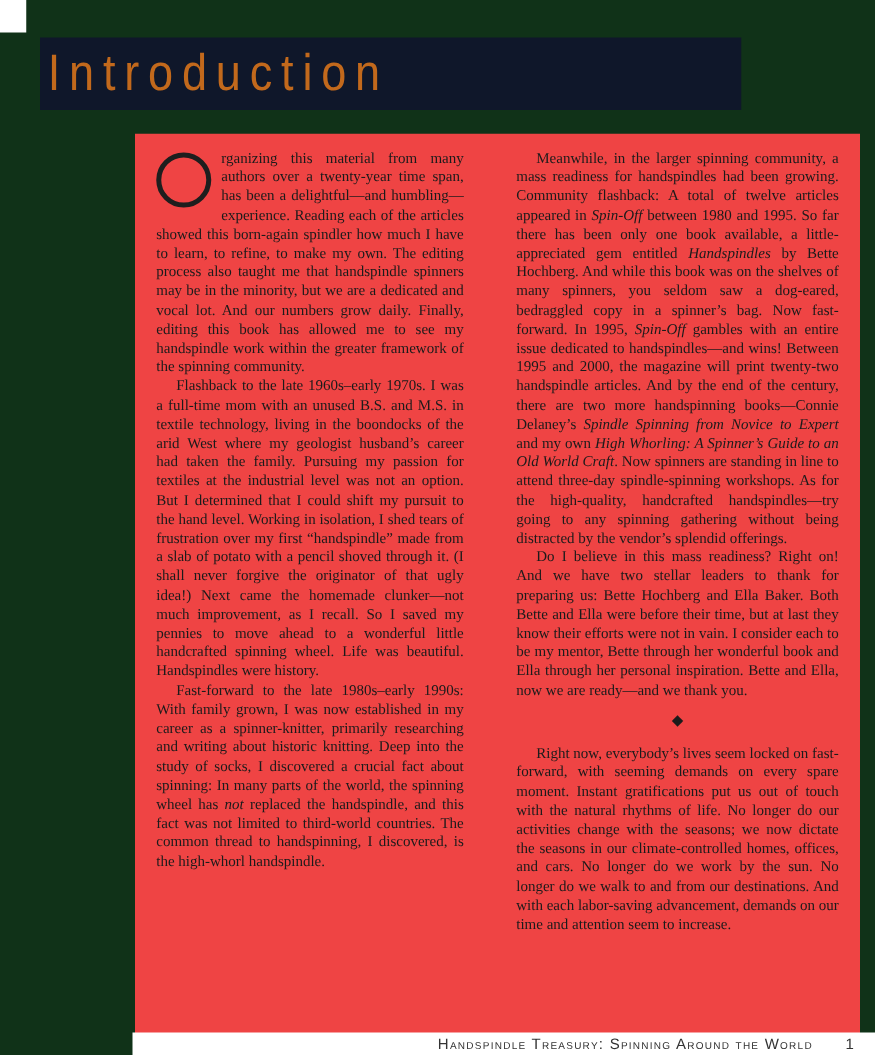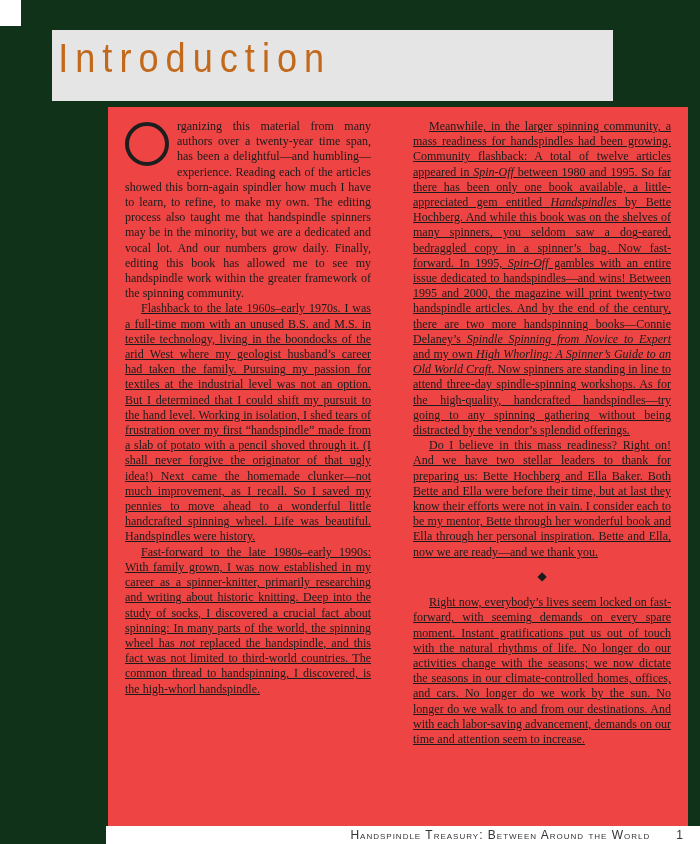--- a/index.html
+++ b/index.html
@@ -2,40 +2,40 @@
 <html style="--c-page_background: #103218; --c-title_orange: #c2691c; --c-body_text: #1b1b1b;"><head>
 <meta charset="utf-8">
 <style>
   html,body { margin:0; padding:0; background:#000; }
   .canvas {
     position:relative; width:700px; height:844px; overflow:hidden;
     background: var(--c-page_background, #103218);
     font-family:"Liberation Serif", serif;
   }
   .corner-patch { position:absolute; left:0; top:0; width:21px; height:26px; background:#fff; }
-  .banner { position:absolute; left:52px; top:30px; width:561px; height:71px; background:#e5e5e5; }
+  .banner { position:absolute; left:32px; top:30px; width:561px; height:58px; background:#0f172a; }
   .chapter-title {
     margin:0; padding:5px 0 0 7px;
     font-family:"Liberation Sans", sans-serif; font-weight:400;
     font-size:41px; letter-spacing:8px; white-space:nowrap;
     color: var(--c-title_orange, #c2691c);
     transform:scaleX(0.88); transform-origin:left top;
   }
   .page {
     position:absolute; left:108px; top:107px; width:580px; height:832px;
     background:#ef4444; color:#1b1b1b;
   }
   .col {
     position:absolute; top:12px; font-size:12px; line-height:15.2px;
     text-align:justify; hyphens:none;
   }
   .col-left  { left:17px;  width:246px; }
   .col-right { left:305px; width:258px; }
   p.para { margin:0; padding:0; }
-  p.indent { text-indent:16px;text-decoration:underline; }
+  p.indent { text-indent:16px; }
   .dropring {
     float:left; width:44px; height:44px; box-sizing:border-box;
     border:4px solid #1e1e1e; border-radius:50%;
     margin:3px 8px 1px 0;
   }
   .dropletter { font-size:0; color:transparent; }
   .ornament { text-align:center; font-size:12px; margin:9px 0 11px 0; color:#1b1b1b; }
   i { font-style:italic; }
   .footer {
     position:absolute; left:106px; top:826px; width:594px; height:18px;
@@ -71,17 +71,17 @@
     <div class="col col-right">
       <p class="para indent"><span><span>Meanwhile, in the larger spinning community, a mass readiness for handspindles had been growing. Community flashback: A total of twelve articles appeared in </span><i>Spin-Off</i><span> between 1980 and 1995. So far there has been only one book available, a little-appreciated gem entitled </span><i>Handspindles</i><span> by Bette Hochberg. And while this book was on the shelves of many spinners, you seldom saw a dog-eared, bedraggled copy in a spinner’s bag. Now fast-forward. In 1995, </span><i>Spin-Off</i><span> gambles with an entire issue dedicated to handspindles—and wins! Between 1995 and 2000, the magazine will print twenty-two handspindle articles. And by the end of the century, there are two more handspinning books—Connie Delaney’s </span><i>Spindle Spinning from Novice to Expert</i><span> and my own </span><i>High Whorling: A Spinner’s Guide to an Old World Craft</i><span>. Now spinners are standing in line to attend three-day spindle-spinning workshops. As for the high-quality, handcrafted handspindles—try going to any spinning gathering without being distracted by the vendor’s splendid offerings.</span></span></p>
       <p class="para indent"><span><span>Do I believe in this mass readiness? Right on! And we have two stellar leaders to thank for preparing us: Bette Hochberg and Ella Baker. Both Bette and Ella were before their time, but at last they know their efforts were not in vain. I consider each to be my mentor, Bette through her wonderful book and Ella through her personal inspiration. Bette and Ella, now we are ready—and we thank you.</span></span></p>
       <div class="ornament">◆</div>
       <p class="para indent"><span><span>Right now, everybody’s lives seem locked on fast-forward, with seeming demands on every spare moment. Instant gratifications put us out of touch with the natural rhythms of life. No longer do our activities change with the seasons; we now dictate the seasons in our climate-controlled homes, offices, and cars. No longer do we work by the sun. No longer do we walk to and from our destinations. And with each labor-saving advancement, demands on our time and attention seem to increase.</span></span></p>
     </div>
 
   </div>
 
   <div class="footer">
-    <span>Handspindle Treasury: Between Around the World</span>
+    <span>Handspindle Treasury: Spinning Around the World</span>
     <span>1</span>
   </div>
 
 </div>
 
 </body></html>

